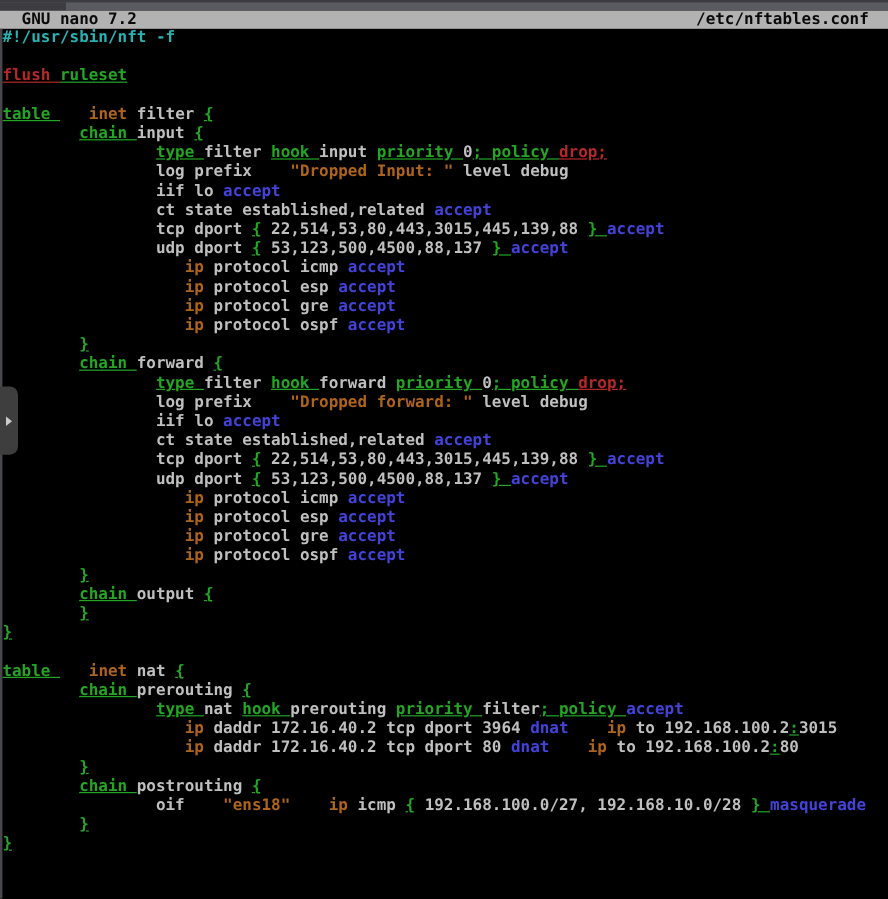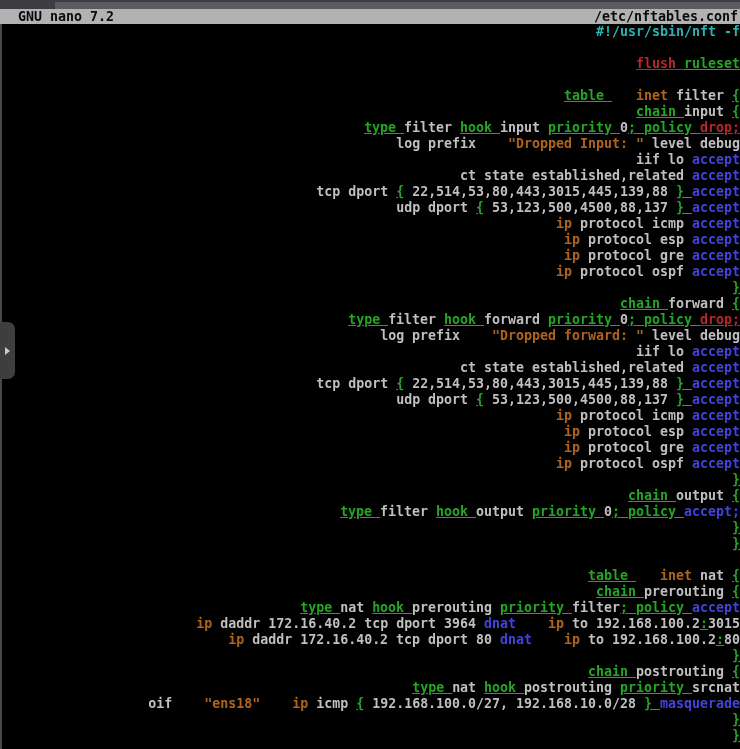--- a/index.html
+++ b/index.html
@@ -27,27 +27,26 @@
   
   .titlebar{
     position:absolute;top:9px;left:0;width:740px;height:15px;
     background:var(--titlebar_bg,#b2b2b2);
     color:var(--titlebar_fg,#000);
     display:flex;justify-content:space-between;align-items:center;
     white-space:pre;
     gap:23px;
   }
   .titlebar .app{padding-left:18px;}
-  .titlebar .file{padding-right:2px;}
+  .titlebar .file{padding-right:16px;}
   
   .editor{
     position:absolute;top:24px;left:0;width:738px;height:725px;
     padding-left:2px;
     color:var(--fg,#bfbfbf);
-    text-align:right;
   }
   .line{height:16px;white-space:pre;}
   .seg-w{color:var(--fg,#bfbfbf);}
   .seg-g{color:var(--green,#24a524);text-decoration:underline;}
   .seg-r{color:var(--red,#b42828);text-decoration:underline;}
   .seg-c{color:var(--cyan,#2ab2b2);}
   .seg-o{color:var(--orange,#ae641c);margin-left:24px;}
   .seg-b{color:var(--blue,#4343db);}
   
   .edge-line{
@@ -105,32 +104,30 @@
     <div class="line"><span class="seg-w">                iif lo </span><span class="seg-b">accept</span></div>
     <div class="line"><span class="seg-w">                ct state established,related </span><span class="seg-b">accept</span></div>
     <div class="line"><span class="seg-w">                tcp dport </span><span class="seg-g">{</span><span class="seg-w"> 22,514,53,80,443,3015,445,139,88 </span><span class="seg-g">} </span><span class="seg-b">accept</span></div>
     <div class="line"><span class="seg-w">                udp dport </span><span class="seg-g">{</span><span class="seg-w"> 53,123,500,4500,88,137 </span><span class="seg-g">} </span><span class="seg-b">accept</span></div>
     <div class="line"><span class="seg-w">                </span><span class="seg-o">ip </span><span class="seg-w">protocol icmp </span><span class="seg-b">accept</span></div>
     <div class="line"><span class="seg-w">                </span><span class="seg-o">ip </span><span class="seg-w">protocol esp </span><span class="seg-b">accept</span></div>
     <div class="line"><span class="seg-w">                </span><span class="seg-o">ip </span><span class="seg-w">protocol gre </span><span class="seg-b">accept</span></div>
     <div class="line"><span class="seg-w">                </span><span class="seg-o">ip </span><span class="seg-w">protocol ospf </span><span class="seg-b">accept</span></div>
     <div class="line"><span class="seg-w">        </span><span class="seg-g">}</span></div>
     <div class="line"><span class="seg-w">        </span><span class="seg-g">chain </span><span class="seg-w">output </span><span class="seg-g">{</span></div>
-    <div class="line"><span class="seg-w">                </span><span class="seg-g">type </span><span class="seg-w">filter </span><span class="seg-g">hook </span><span class="seg-w">output </span><span class="seg-g">priority </span><span class="seg-w">0</span><span class="seg-g">; </span><span class="seg-g">policy </span><span class="seg-b">accept;</span></div>
     <div class="line"><span class="seg-w">        </span><span class="seg-g">}</span></div>
     <div class="line"><span class="seg-g">}</span></div>
     <div class="line"></div>
     <div class="line"><span class="seg-g">table </span><span class="seg-o">inet </span><span class="seg-w">nat </span><span class="seg-g">{</span></div>
     <div class="line"><span class="seg-w">        </span><span class="seg-g">chain </span><span class="seg-w">prerouting </span><span class="seg-g">{</span></div>
     <div class="line"><span class="seg-w">                </span><span class="seg-g">type </span><span class="seg-w">nat </span><span class="seg-g">hook </span><span class="seg-w">prerouting </span><span class="seg-g">priority </span><span class="seg-w">filter</span><span class="seg-g">; </span><span class="seg-g">policy </span><span class="seg-b">accept</span></div>
     <div class="line"><span class="seg-w">                </span><span class="seg-o">ip </span><span class="seg-w">daddr 172.16.40.2 tcp dport 3964 </span><span class="seg-b">dnat </span><span class="seg-o">ip </span><span class="seg-w">to 192.168.100.2</span><span class="seg-g">:</span><span class="seg-w">3015</span></div>
     <div class="line"><span class="seg-w">                </span><span class="seg-o">ip </span><span class="seg-w">daddr 172.16.40.2 tcp dport 80 </span><span class="seg-b">dnat </span><span class="seg-o">ip </span><span class="seg-w">to 192.168.100.2</span><span class="seg-g">:</span><span class="seg-w">80</span></div>
     <div class="line"><span class="seg-w">        </span><span class="seg-g">}</span></div>
     <div class="line"><span class="seg-w">        </span><span class="seg-g">chain </span><span class="seg-w">postrouting </span><span class="seg-g">{</span></div>
-    <div class="line"><span class="seg-w">                </span><span class="seg-g">type </span><span class="seg-w">nat </span><span class="seg-g">hook </span><span class="seg-w">postrouting </span><span class="seg-g">priority </span><span class="seg-w">srcnat</span></div>
     <div class="line"><span class="seg-w">                oif </span><span class="seg-o">"ens18" </span><span class="seg-o">ip </span><span class="seg-w">icmp </span><span class="seg-g">{</span><span class="seg-w"> 192.168.100.0/27, 192.168.10.0/28 </span><span class="seg-g">} </span><span class="seg-b">masquerade</span></div>
     <div class="line"><span class="seg-w">        </span><span class="seg-g">}</span></div>
     <div class="line"><span class="seg-g">}</span></div>
   </div>
 
 <div class="edge-line"></div>
 
 <div class="side-tab">
   <span class="arrow"></span>
 </div>

